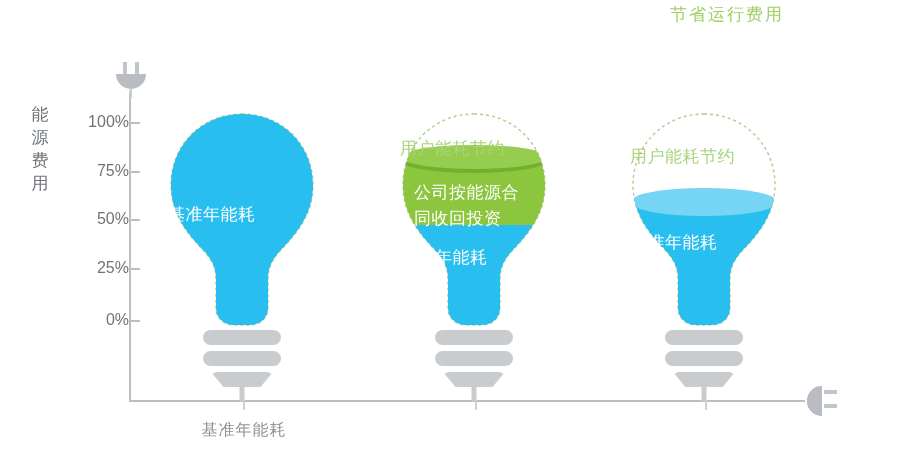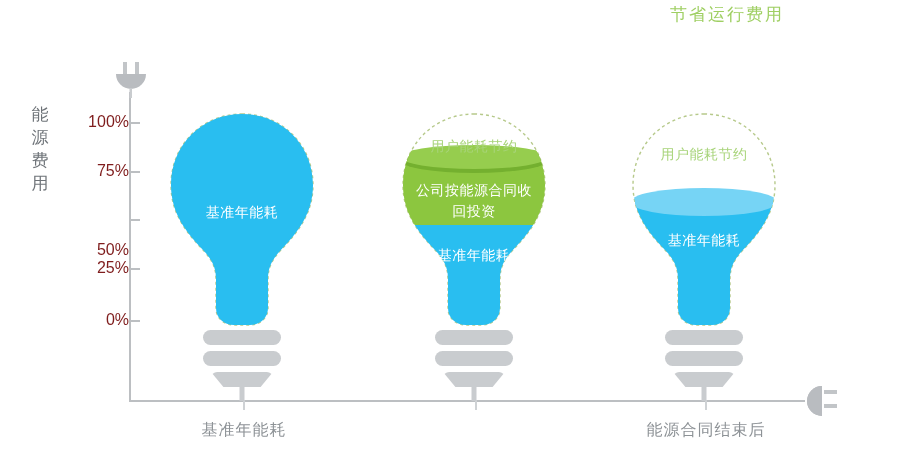--- a/index.html
+++ b/index.html
@@ -63,21 +63,21 @@
     width: 11px;
     height: 2px;
     background: #bcbfc2;
   }
   .tick-label {
     position: absolute;
     right: 0;
     width: 62px;
     text-align: right;
     font-size: 16px;
-    color: #7f1d1d;
+    color: #737373;
     transform: translateY(-50%);
   }
   .tick-wrap {
     position: absolute;
     left: 0;
     width: 129px;
   }
   .xtick {
     position: absolute;
     top: 400px;
@@ -154,22 +154,22 @@
     transform: translateX(-50%);
     top: 13px;
     width: 5px;
     height: 16px;
     background: #c9cccf;
   }
 
   .bulb-label {
     position: absolute;
     width: 100%;
-    text-align: center;
-    font-size: 14px;
+    text-align: left;
+    font-size: 17px;
     line-height: 1.5;
     letter-spacing: 0.5px;
     pointer-events: none;
   }
   .lbl-white { color: #ffffff; }
   .lbl-green { color: #a8d47a; }
 
   
   .cat-label {
     position: absolute;
@@ -212,21 +212,21 @@
     <div class="tick-label" style="top:0;">100%</div>
   </div>
   <div class="tick" style="top:122px;"></div>
 
   <div class="tick-wrap" style="top:171px;">
     <div class="tick-label" style="top:0;">75%</div>
   </div>
   <div class="tick" style="top:171px;"></div>
 
   <div class="tick-wrap" style="top:219px;">
-    <div class="tick-label" style="top:0;margin-top:31px;">50%</div>
+    <div class="tick-label" style="top:0;">50%</div>
   </div>
   <div class="tick" style="top:219px;"></div>
 
   <div class="tick-wrap" style="top:268px;">
     <div class="tick-label" style="top:0;">25%</div>
   </div>
   <div class="tick" style="top:268px;"></div>
 
   <div class="tick-wrap" style="top:320px;">
     <div class="tick-label" style="top:0;">0%</div>
@@ -387,15 +387,14 @@
       <div class="thread"></div>
       <div class="thread t2"></div>
       <div class="tipholder">
         <div class="tip"></div>
         <div class="stem"></div>
       </div>
     </div>
   </div>
 
   <div class="cat-label" style="left:144px;">基准年能耗</div>
-  <div class="cat-label" style="left:606px;">能源合同结束后</div>
 
 </div>
 
 </body></html>

